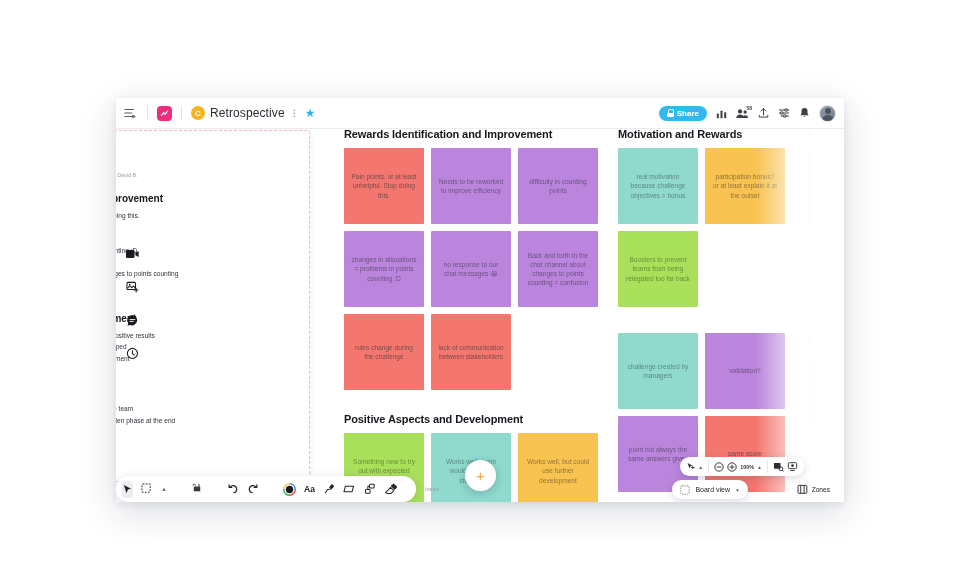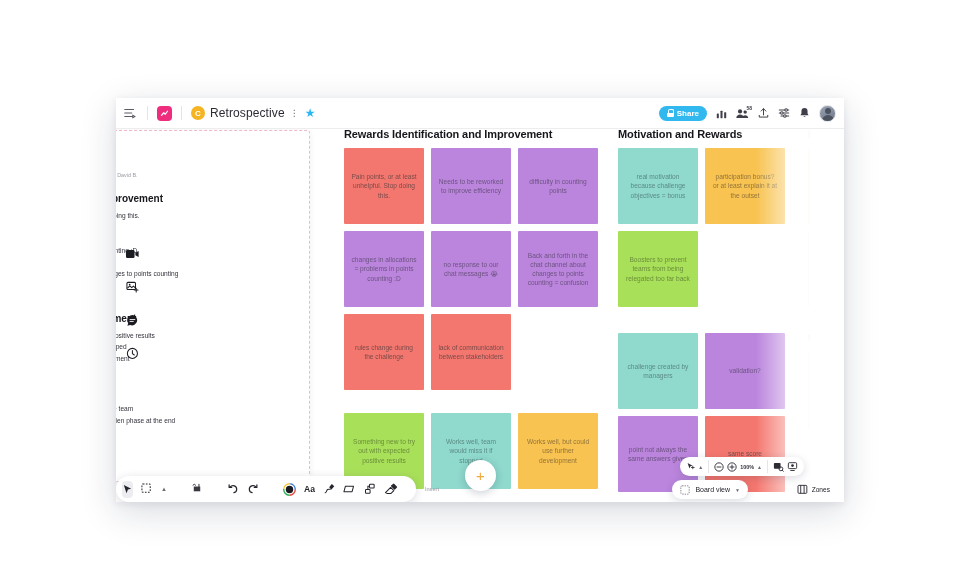--- a/index.html
+++ b/index.html
@@ -298,20 +298,21 @@
           <div class="note c-purple">changes in allocations = problems in points counting :D</div>
           <div class="note c-purple">no response to our chat messages 😭</div>
           <div class="note c-purple">Back and forth in the chat channel about changes to points counting = confusion</div>
           <div class="note c-red">rules change during the challenge</div>
           <div class="note c-red">lack of communication between stakeholders</div>
           <div class="note blank"></div>
         </div>
       </div>
 
       <div class="group" style="left:228px;top:285px;">
+        <div class="gtitle">Positive Aspects and Development</div>
         <div class="grid" style="width:268px;">
           <div class="note c-green">Something new to try out with expected positive results</div>
           <div class="note c-mint">Works well, team would miss it if stopped</div>
           <div class="note c-yellow">Works well, but could use further development</div>
         </div>
       </div>
 
       <div class="group" style="left:502px;top:0px;">
         <div class="gtitle">Motivation and Rewards</div>
         <div class="grid" style="width:181px;">

